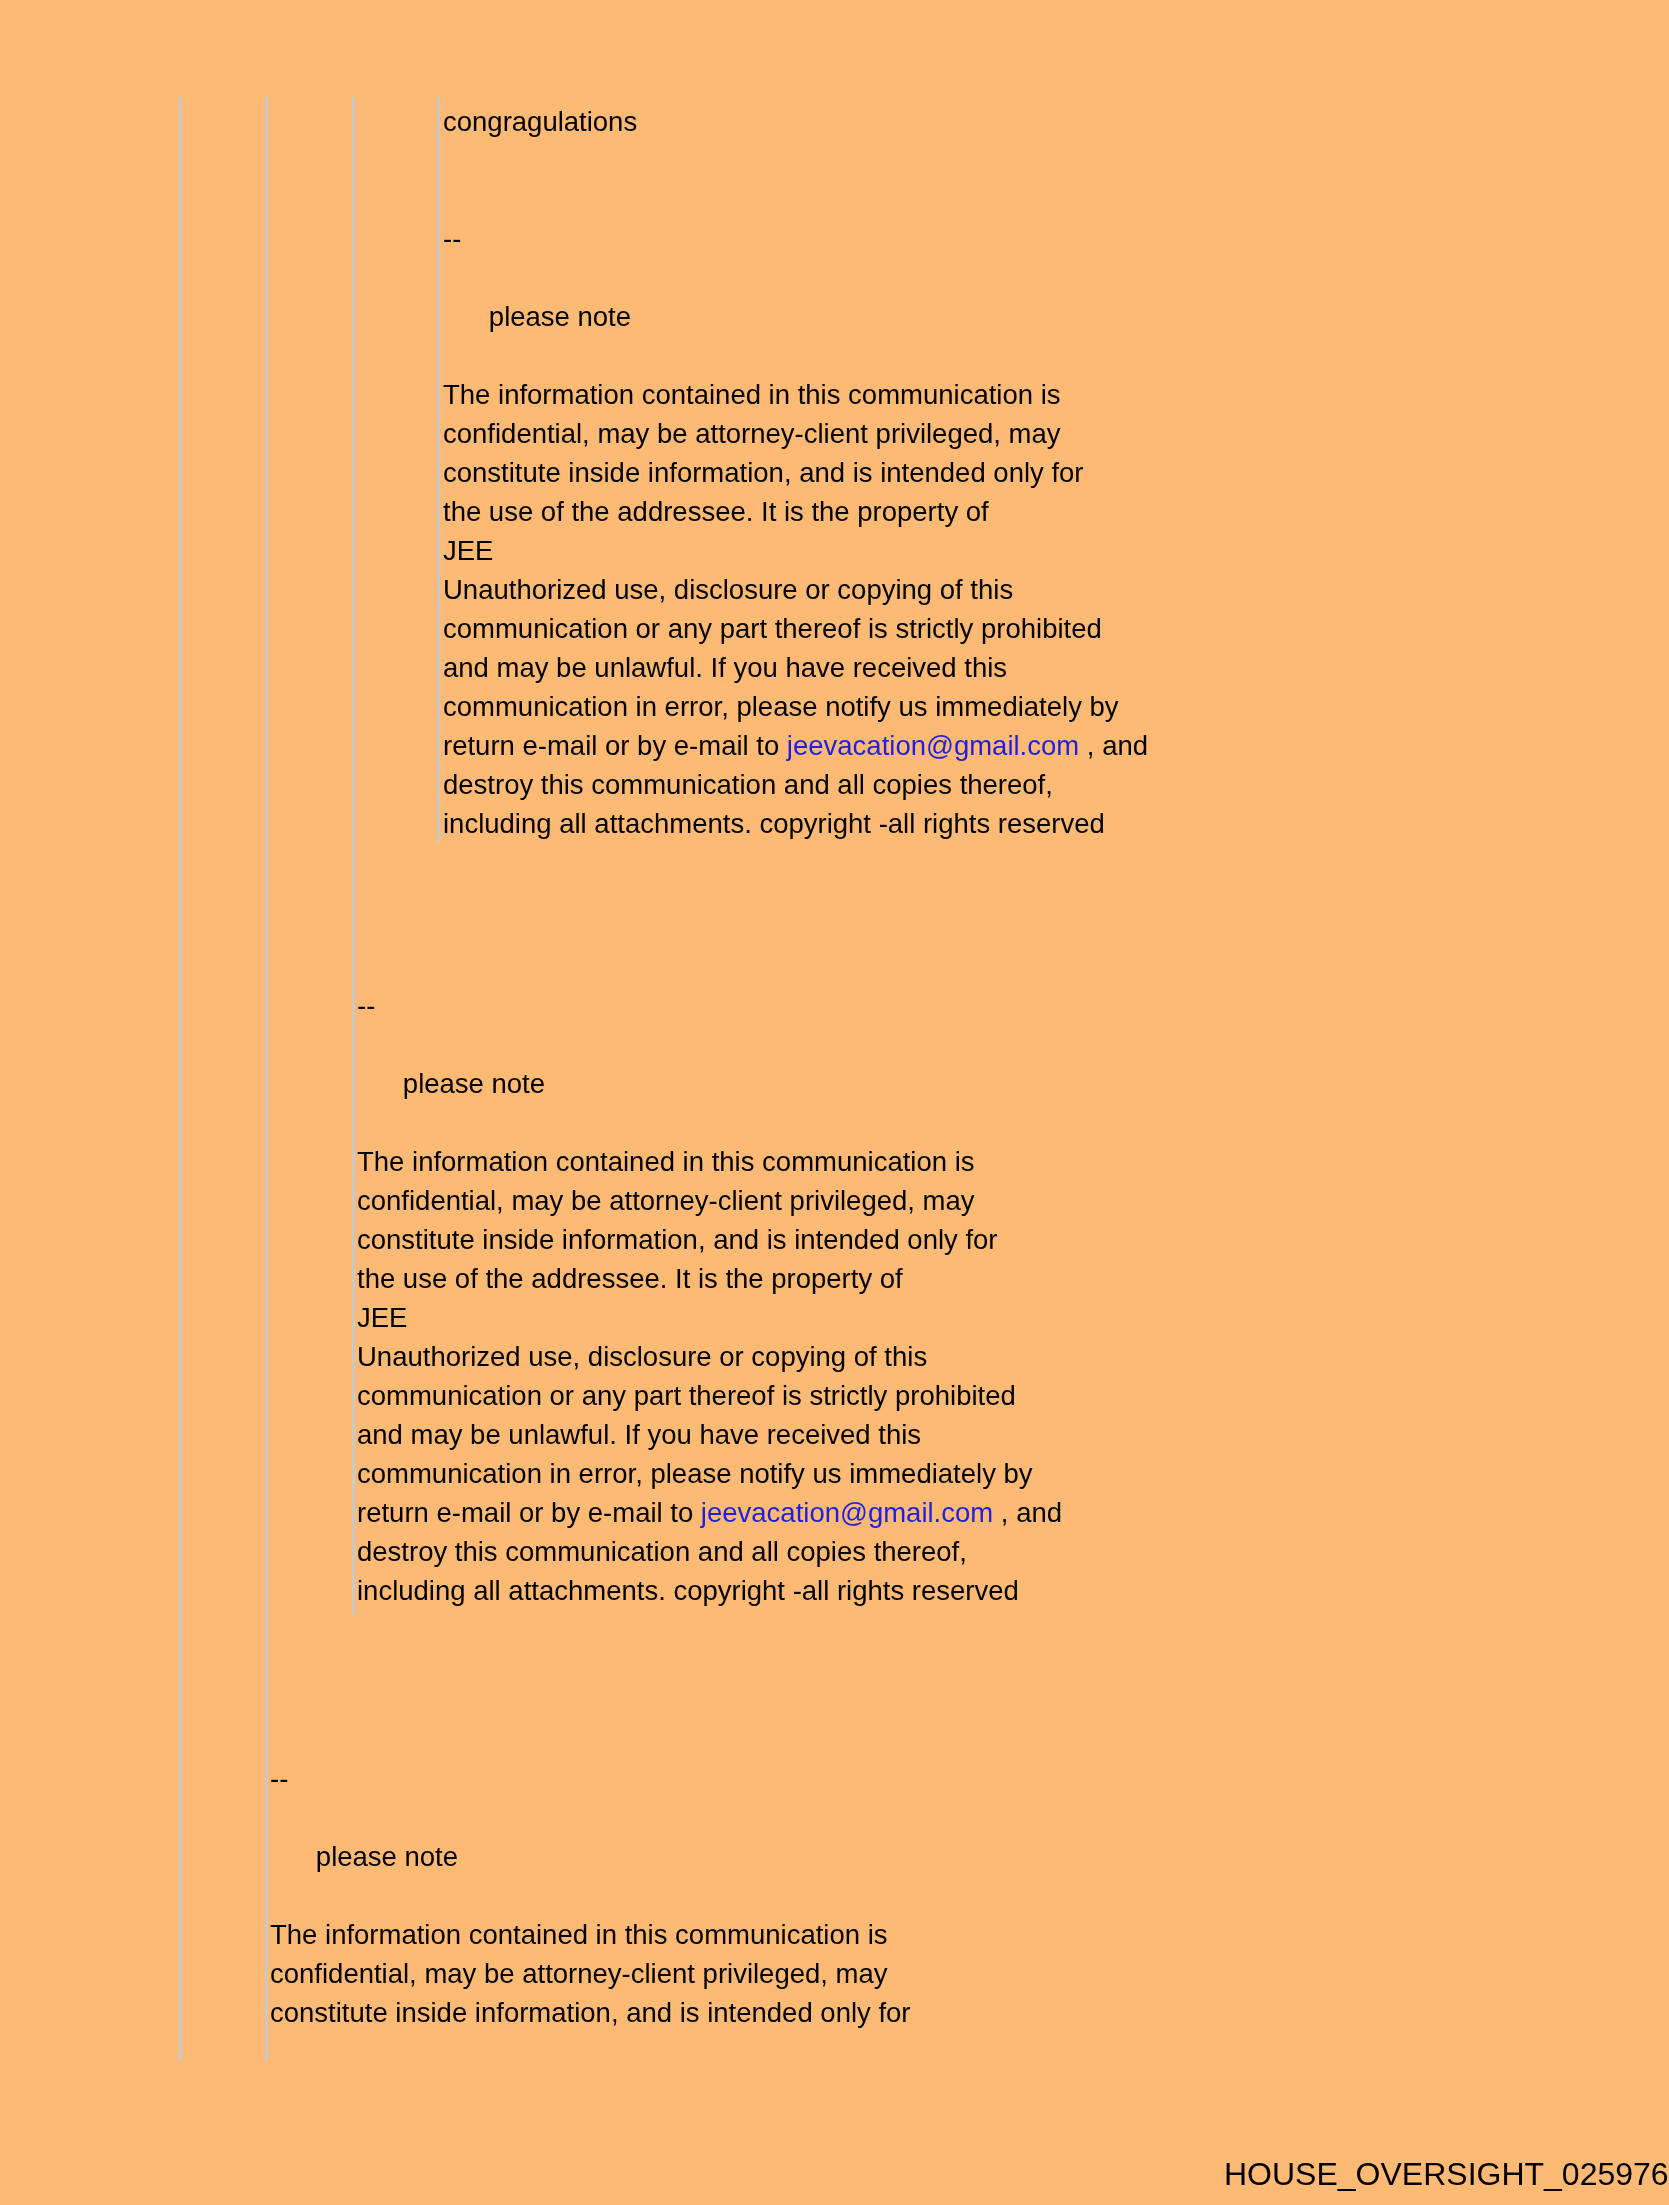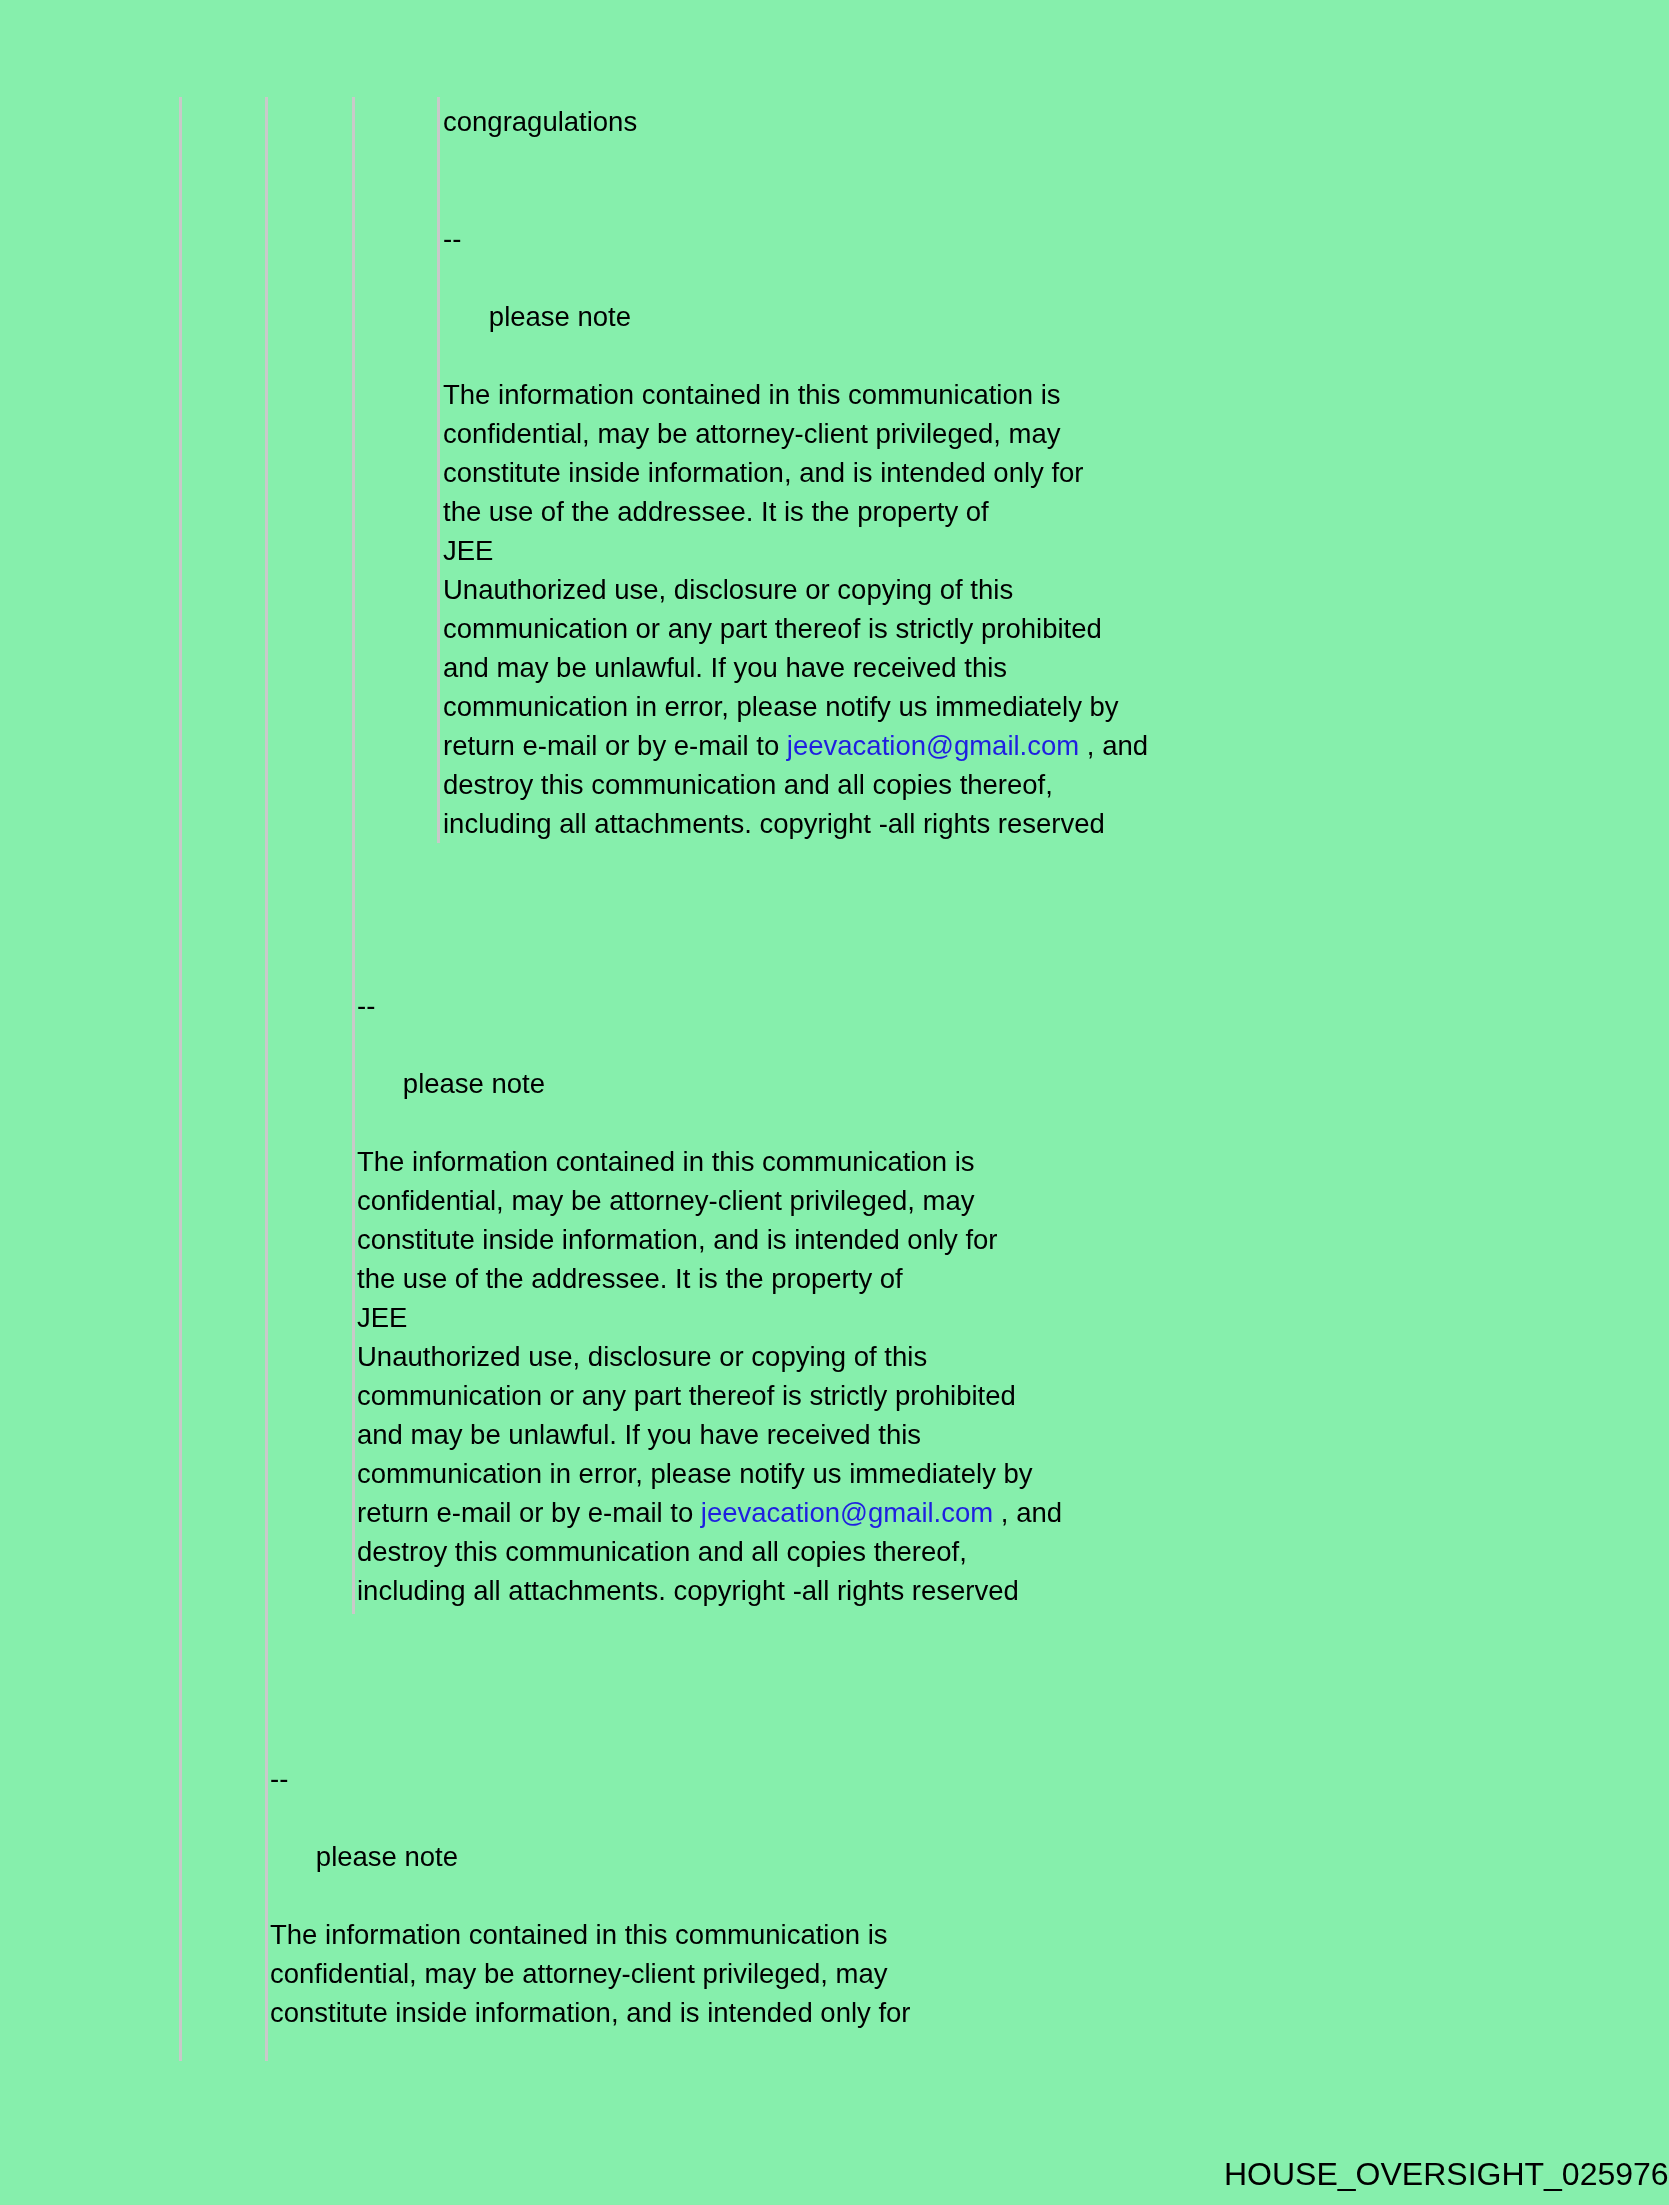--- a/index.html
+++ b/index.html
@@ -13,21 +13,21 @@
     width: 1669px;
     height: 2205px;
     position: relative;
     overflow: hidden;
     font-family: "Liberation Sans", "DejaVu Sans", sans-serif;
     color: var(--text);
   }
   .page {
     position: absolute;
     inset: 0;
-    background: #86efac;
+    background: #fdba74;
   }
   .quote-bar {
     position: absolute;
     width: 2.6px;
     background: var(--quote_bar);
   }
   .bar1 { left: 179px; top: 97px; height: 1964px; }
   .bar2 { left: 265px; top: 97px; height: 1964px; }
   .bar3 { left: 352px; top: 97px; height: 1517px; }
   .bar4 { left: 437px; top: 97px; height: 746px; }

